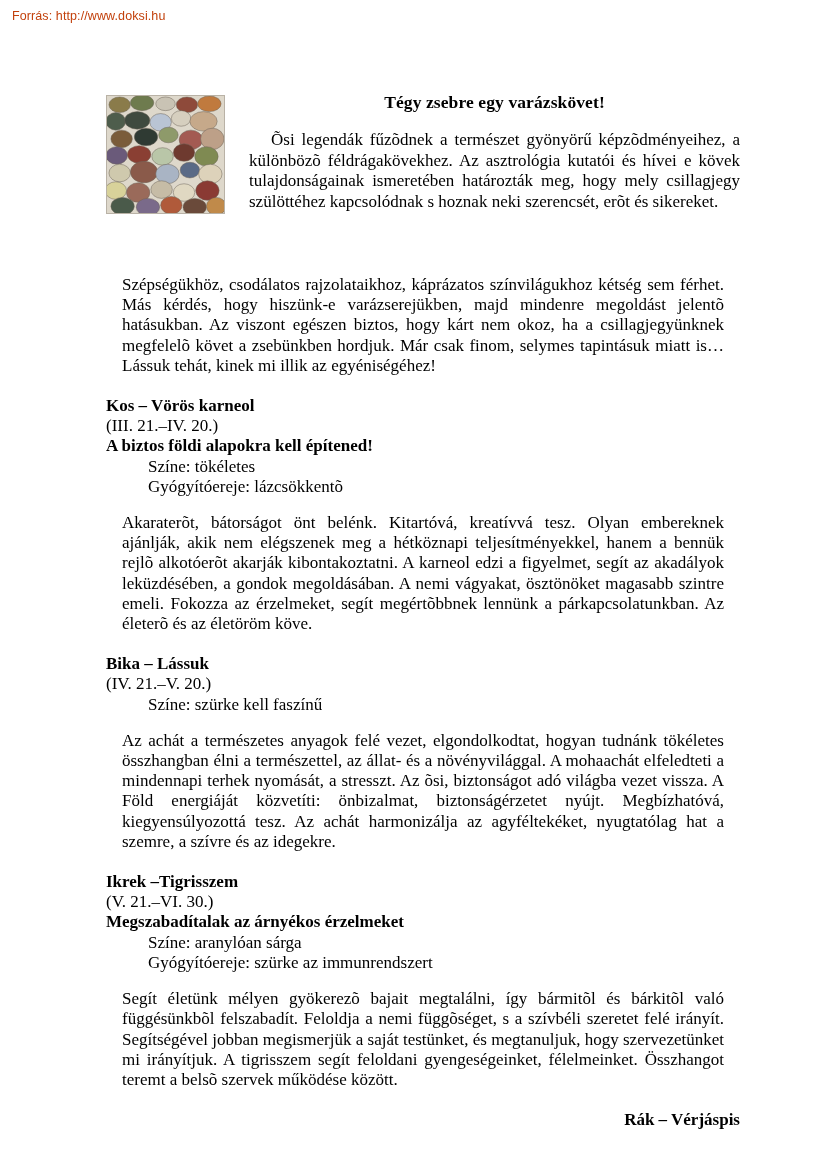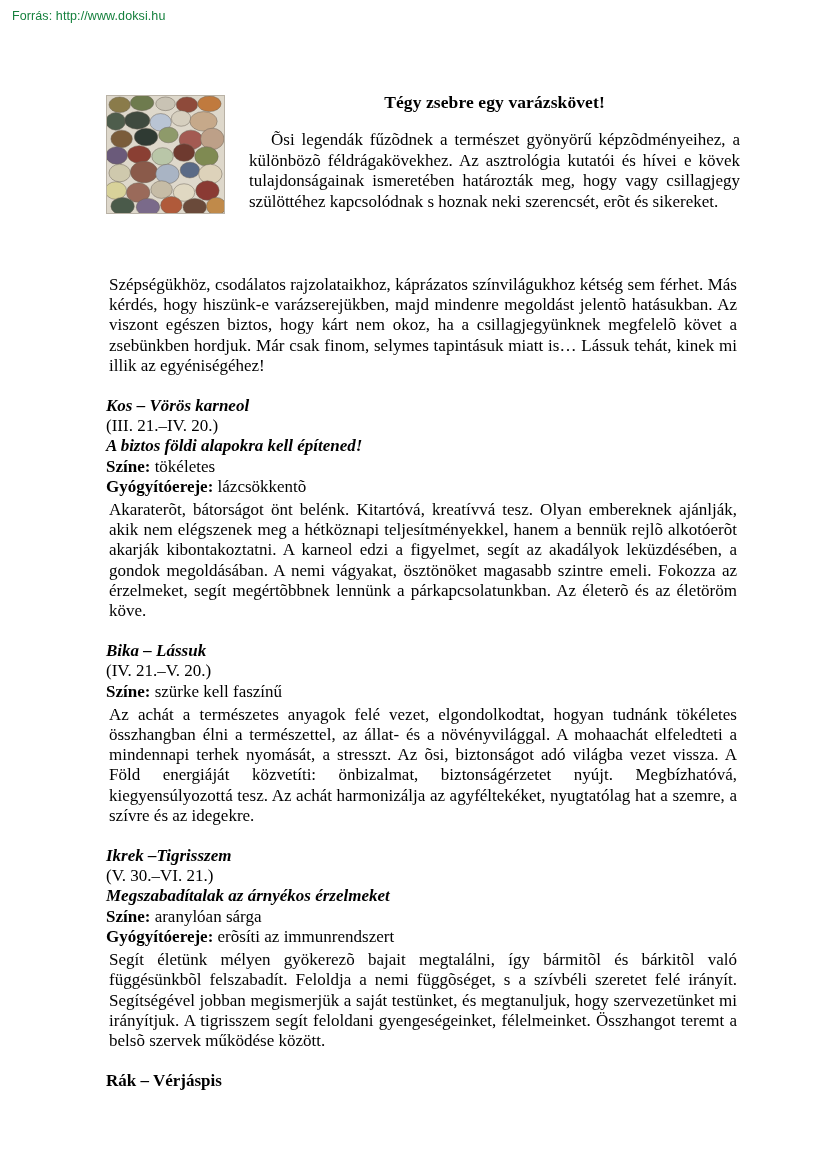--- a/index.html
+++ b/index.html
@@ -16,21 +16,21 @@
     overflow: hidden;
   }
 
   
   .source-header {
     position: absolute;
     left: 12px;
     top: 9px;
     font-family: "Liberation Sans", "DejaVu Sans", sans-serif;
     font-size: 12.5px;
-    color: #15803d;
+    color: #c2410c;
     letter-spacing: 0.1px;
     white-space: nowrap;
   }
 
   
   .page {
     position: absolute;
     left: 106px;
     top: 92px;
     width: 634px;
@@ -72,44 +72,45 @@
     text-align: justify;
     text-indent: 22px;
     hyphens: none;
   }
 
   
   .body-block {
     margin-top: 57px;
   }
   p.para {
-    margin: 3px;
+    margin: 16px;
     font-size: 17px;
     line-height: 20.2px;
     text-align: justify;
   }
   .sign-section {
     margin-top: 20px;
   }
 
   .line {
     font-size: 17px;
     line-height: 20.2px;
     white-space: normal;
   }
-  .line.b { font-weight: bold; font-style: italic; }
-  .label { font-weight: bold; }
+  .line.b { font-weight: bold; }
+  .label { font-weight: normal; margin-left: 42px; }
   .sign-body {
     margin-top: 0;
   }
   .tail-heading {
     margin-top: 20px;
     font-size: 17px;
     line-height: 20.2px;
     font-weight: bold;
+    text-align: right;
   }
 </style>
 </head>
 <body>
 
 <div class="source-header">Forrás: http://www.doksi.hu</div>
 
 <div class="page">
 
   <div class="header-block">
@@ -152,21 +153,21 @@
           <ellipse cx="42" cy="114" rx="12" ry="9" fill="#7a6a8a"></ellipse>
           <ellipse cx="66" cy="112" rx="11" ry="9" fill="#b05a3a"></ellipse>
           <ellipse cx="90" cy="114" rx="12" ry="9" fill="#6a4a3a"></ellipse>
           <ellipse cx="112" cy="113" rx="10" ry="9" fill="#c08a4a"></ellipse>
         </g>
       </svg>
     </div>
 
     <div class="header-text">
       <div class="doc-title">Tégy zsebre egy varázskövet!</div>
-      <p class="intro-para">Õsi legendák fűzõdnek a természet gyönyörű képzõdményeihez, a különbözõ féldrágakövekhez. Az asztrológia kutatói és hívei e kövek tulajdonságainak ismeretében határozták meg, hogy vagy csillagjegy szülöttéhez kapcsolódnak s hoznak neki szerencsét, erõt és sikereket.</p>
+      <p class="intro-para">Õsi legendák fűzõdnek a természet gyönyörű képzõdményeihez, a különbözõ féldrágakövekhez. Az asztrológia kutatói és hívei e kövek tulajdonságainak ismeretében határozták meg, hogy mely csillagjegy szülöttéhez kapcsolódnak s hoznak neki szerencsét, erõt és sikereket.</p>
     </div>
 
   </div>
 
   <div class="body-block">
 
     <p class="para">Szépségükhöz, csodálatos rajzolataikhoz, káprázatos színvilágukhoz kétség sem férhet. Más kérdés, hogy hiszünk-e varázserejükben, majd mindenre megoldást jelentõ hatásukban. Az viszont egészen biztos, hogy kárt nem okoz, ha a csillagjegyünknek megfelelõ követ a zsebünkben hordjuk. Már csak finom, selymes tapintásuk miatt is… Lássuk tehát, kinek mi illik az egyéniségéhez!</p>
 
     <div class="sign-section">
       <div class="line b">Kos – Vörös karneol</div>
@@ -179,23 +180,23 @@
 
     <div class="sign-section">
       <div class="line b">Bika – Lássuk</div>
       <div class="line">(IV. 21.–V. 20.)</div>
       <div class="line"><span class="label">Színe:</span> <span>szürke kell faszínű</span></div>
       <p class="para sign-body">Az achát a természetes anyagok felé vezet, elgondolkodtat, hogyan tudnánk tökéletes összhangban élni a természettel, az állat- és a növényvilággal. A mohaachát elfeledteti a mindennapi terhek nyomását, a stresszt. Az õsi, biztonságot adó világba vezet vissza. A Föld energiáját közvetíti: önbizalmat, biztonságérzetet nyújt. Megbízhatóvá, kiegyensúlyozottá tesz. Az achát harmonizálja az agyféltekéket, nyugtatólag hat a szemre, a szívre és az idegekre.</p>
     </div>
 
     <div class="sign-section">
       <div class="line b">Ikrek –Tigrisszem</div>
-      <div class="line">(V. 30.–VI. 21.)</div>
+      <div class="line">(V. 21.–VI. 30.)</div>
       <div class="line b">Megszabadítalak az árnyékos érzelmeket</div>
       <div class="line"><span class="label">Színe:</span> <span>aranylóan sárga</span></div>
-      <div class="line"><span class="label">Gyógyítóereje:</span> <span>erõsíti az immunrendszert</span></div>
+      <div class="line"><span class="label">Gyógyítóereje:</span> <span>szürke az immunrendszert</span></div>
       <p class="para sign-body">Segít életünk mélyen gyökerezõ bajait megtalálni, így bármitõl és bárkitõl való függésünkbõl felszabadít. Feloldja a nemi függõséget, s a szívbéli szeretet felé irányít. Segítségével jobban megismerjük a saját testünket, és megtanuljuk, hogy szervezetünket mi irányítjuk. A tigrisszem segít feloldani gyengeségeinket, félelmeinket. Összhangot teremt a belsõ szervek működése között.</p>
     </div>
 
     <div class="tail-heading">Rák – Vérjáspis</div>
 
   </div>
 </div>
 
 </body></html>

